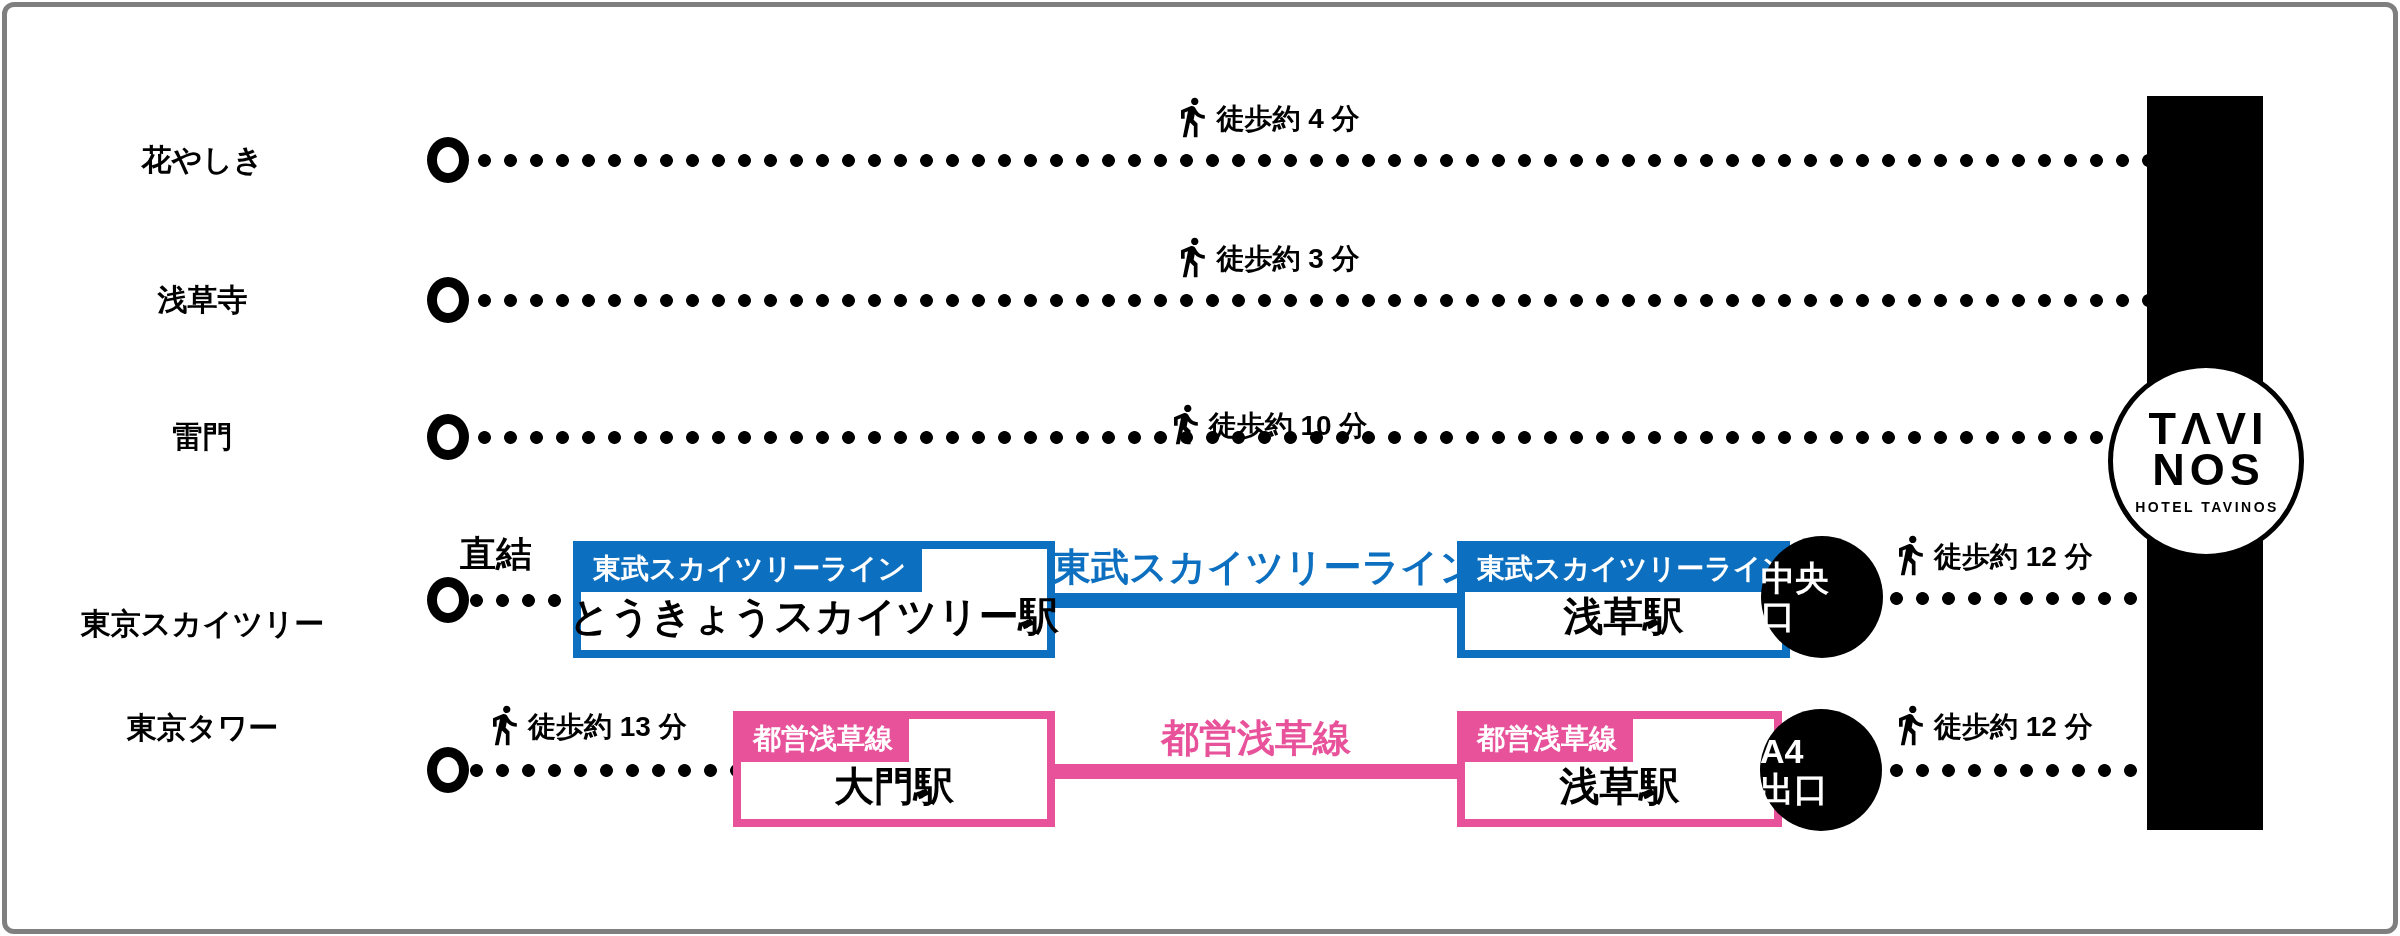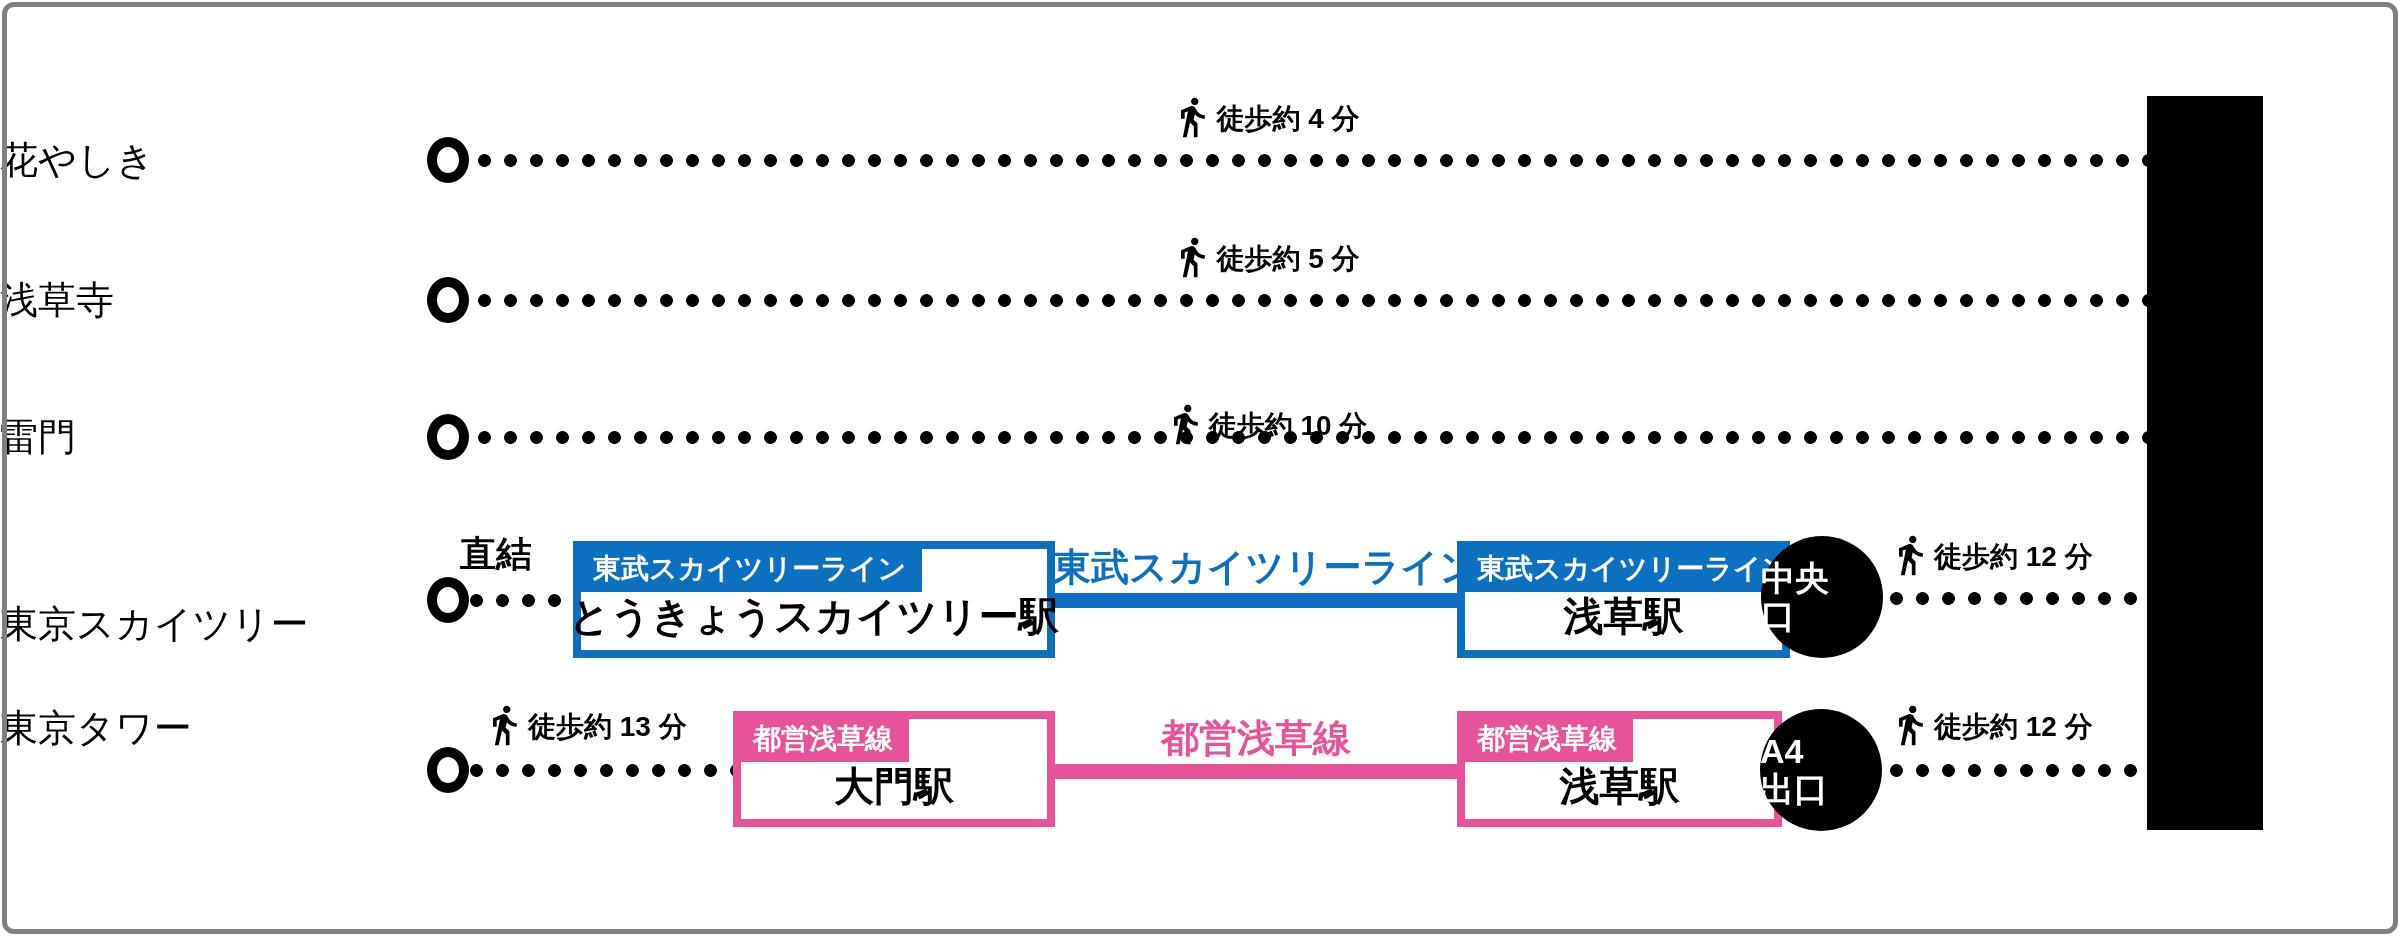--- a/index.html
+++ b/index.html
@@ -6,21 +6,21 @@
     --ink:#000000;
     --blue:#0d6fbf;
     --pink:#e8529b;
     --frame:#7f7f7f;
   }
   html,body{margin:0;padding:0;background:#fff;}
   body{font-family:"Liberation Sans","DejaVu Sans",sans-serif;color:var(--ink);}
   #stage{position:relative;width:2400px;height:936px;background:#fff;overflow:hidden;}
   .frame{position:absolute;inset:2px;border:5px solid var(--frame);border-radius:12px;pointer-events:none;z-index:9;}
 
-  .lm{position:absolute;left:0;width:405px;text-align:left;font-size:38px;font-weight:400;line-height:48px;white-space:nowrap;z-index:2;}
+  .lm{position:absolute;left:0;width:405px;text-align:center;font-size:30px;font-weight:700;line-height:48px;white-space:nowrap;z-index:2;}
   .ring{position:absolute;width:22px;height:26px;border:10px solid var(--ink);border-radius:50%;background:#fff;z-index:2;}
   .dots{position:absolute;height:13px;background-image:radial-gradient(circle 6.5px at 6.5px 6.5px,var(--ink) 6px,transparent 6.8px);background-size:26px 13px;background-repeat:repeat-x;z-index:1;}
 
   .walk{position:absolute;display:flex;align-items:flex-end;gap:2px;font-size:28px;font-weight:700;white-space:nowrap;z-index:2;}
   .walk .txt{line-height:50px;}
   .walk svg{width:44px;height:54px;display:block;}
   .walk.center{justify-content:center;}
 
   .direct{position:absolute;text-align:left;font-size:36px;font-weight:700;line-height:44px;z-index:2;}
 
@@ -63,21 +63,21 @@
 
   <div class="lm" style="top:276px;">浅草寺</div>
   <div class="ring" style="left:427px;top:277px;"></div>
   <div class="dots" style="left:478px;top:294px;width:1672px;"></div>
   <div class="walk center" style="left:1040px;top:230px;width:450px;">
     <span>
         <svg viewBox="0 0 24 24" fill="currentColor">
           <path d="M13.5 5.5c1.09 0 2-.91 2-2s-.91-2-2-2-2 .91-2 2 .91 2 2 2zM9.8 8.9L7 23h2.1l1.8-8 2.1 2v6h2v-7.5l-2.1-2 .6-3c1.3 1.5 3.3 2.5 5.5 2.5v-2c-1.9 0-3.5-1-4.3-2.4l-1-1.6c-.4-.6-1-1-1.7-1-.3 0-.5.1-.8.1L6 8.3V13h2V9.6l1.8-.7"></path>
         </svg>
       </span>
-    <span class="txt">徒歩約 5 分</span>
+    <span class="txt">徒歩約 3 分</span>
   </div>
 
   <div class="lm" style="top:413px;">雷門</div>
   <div class="ring" style="left:427px;top:414px;"></div>
   <div class="dots" style="left:478px;top:431px;width:1672px;"></div>
   <div class="walk center" style="left:1040px;top:366px;width:450px;margin-top:31px;">
     <span>
         <svg viewBox="0 0 24 24" fill="currentColor">
           <path d="M13.5 5.5c1.09 0 2-.91 2-2s-.91-2-2-2-2 .91-2 2 .91 2 2 2zM9.8 8.9L7 23h2.1l1.8-8 2.1 2v6h2v-7.5l-2.1-2 .6-3c1.3 1.5 3.3 2.5 5.5 2.5v-2c-1.9 0-3.5-1-4.3-2.4l-1-1.6c-.4-.6-1-1-1.7-1-.3 0-.5.1-.8.1L6 8.3V13h2V9.6l1.8-.7"></path>
         </svg>
@@ -144,13 +144,18 @@
     <span>
         <svg viewBox="0 0 24 24" fill="currentColor">
           <path d="M13.5 5.5c1.09 0 2-.91 2-2s-.91-2-2-2-2 .91-2 2 .91 2 2 2zM9.8 8.9L7 23h2.1l1.8-8 2.1 2v6h2v-7.5l-2.1-2 .6-3c1.3 1.5 3.3 2.5 5.5 2.5v-2c-1.9 0-3.5-1-4.3-2.4l-1-1.6c-.4-.6-1-1-1.7-1-.3 0-.5.1-.8.1L6 8.3V13h2V9.6l1.8-.7"></path>
         </svg>
       </span>
     <span class="txt">徒歩約 12 分</span>
   </div>
   <div class="dots" style="left:1890px;top:764px;width:258px;"></div>
 
   <div class="hotel-bar"></div>
+  <div class="logo">
+    <span class="l1">TΛVI</span>
+    <span class="l2">NOS</span>
+    <span class="cap">HOTEL TAVINOS</span>
+  </div>
 </div>
 
 </body></html>

